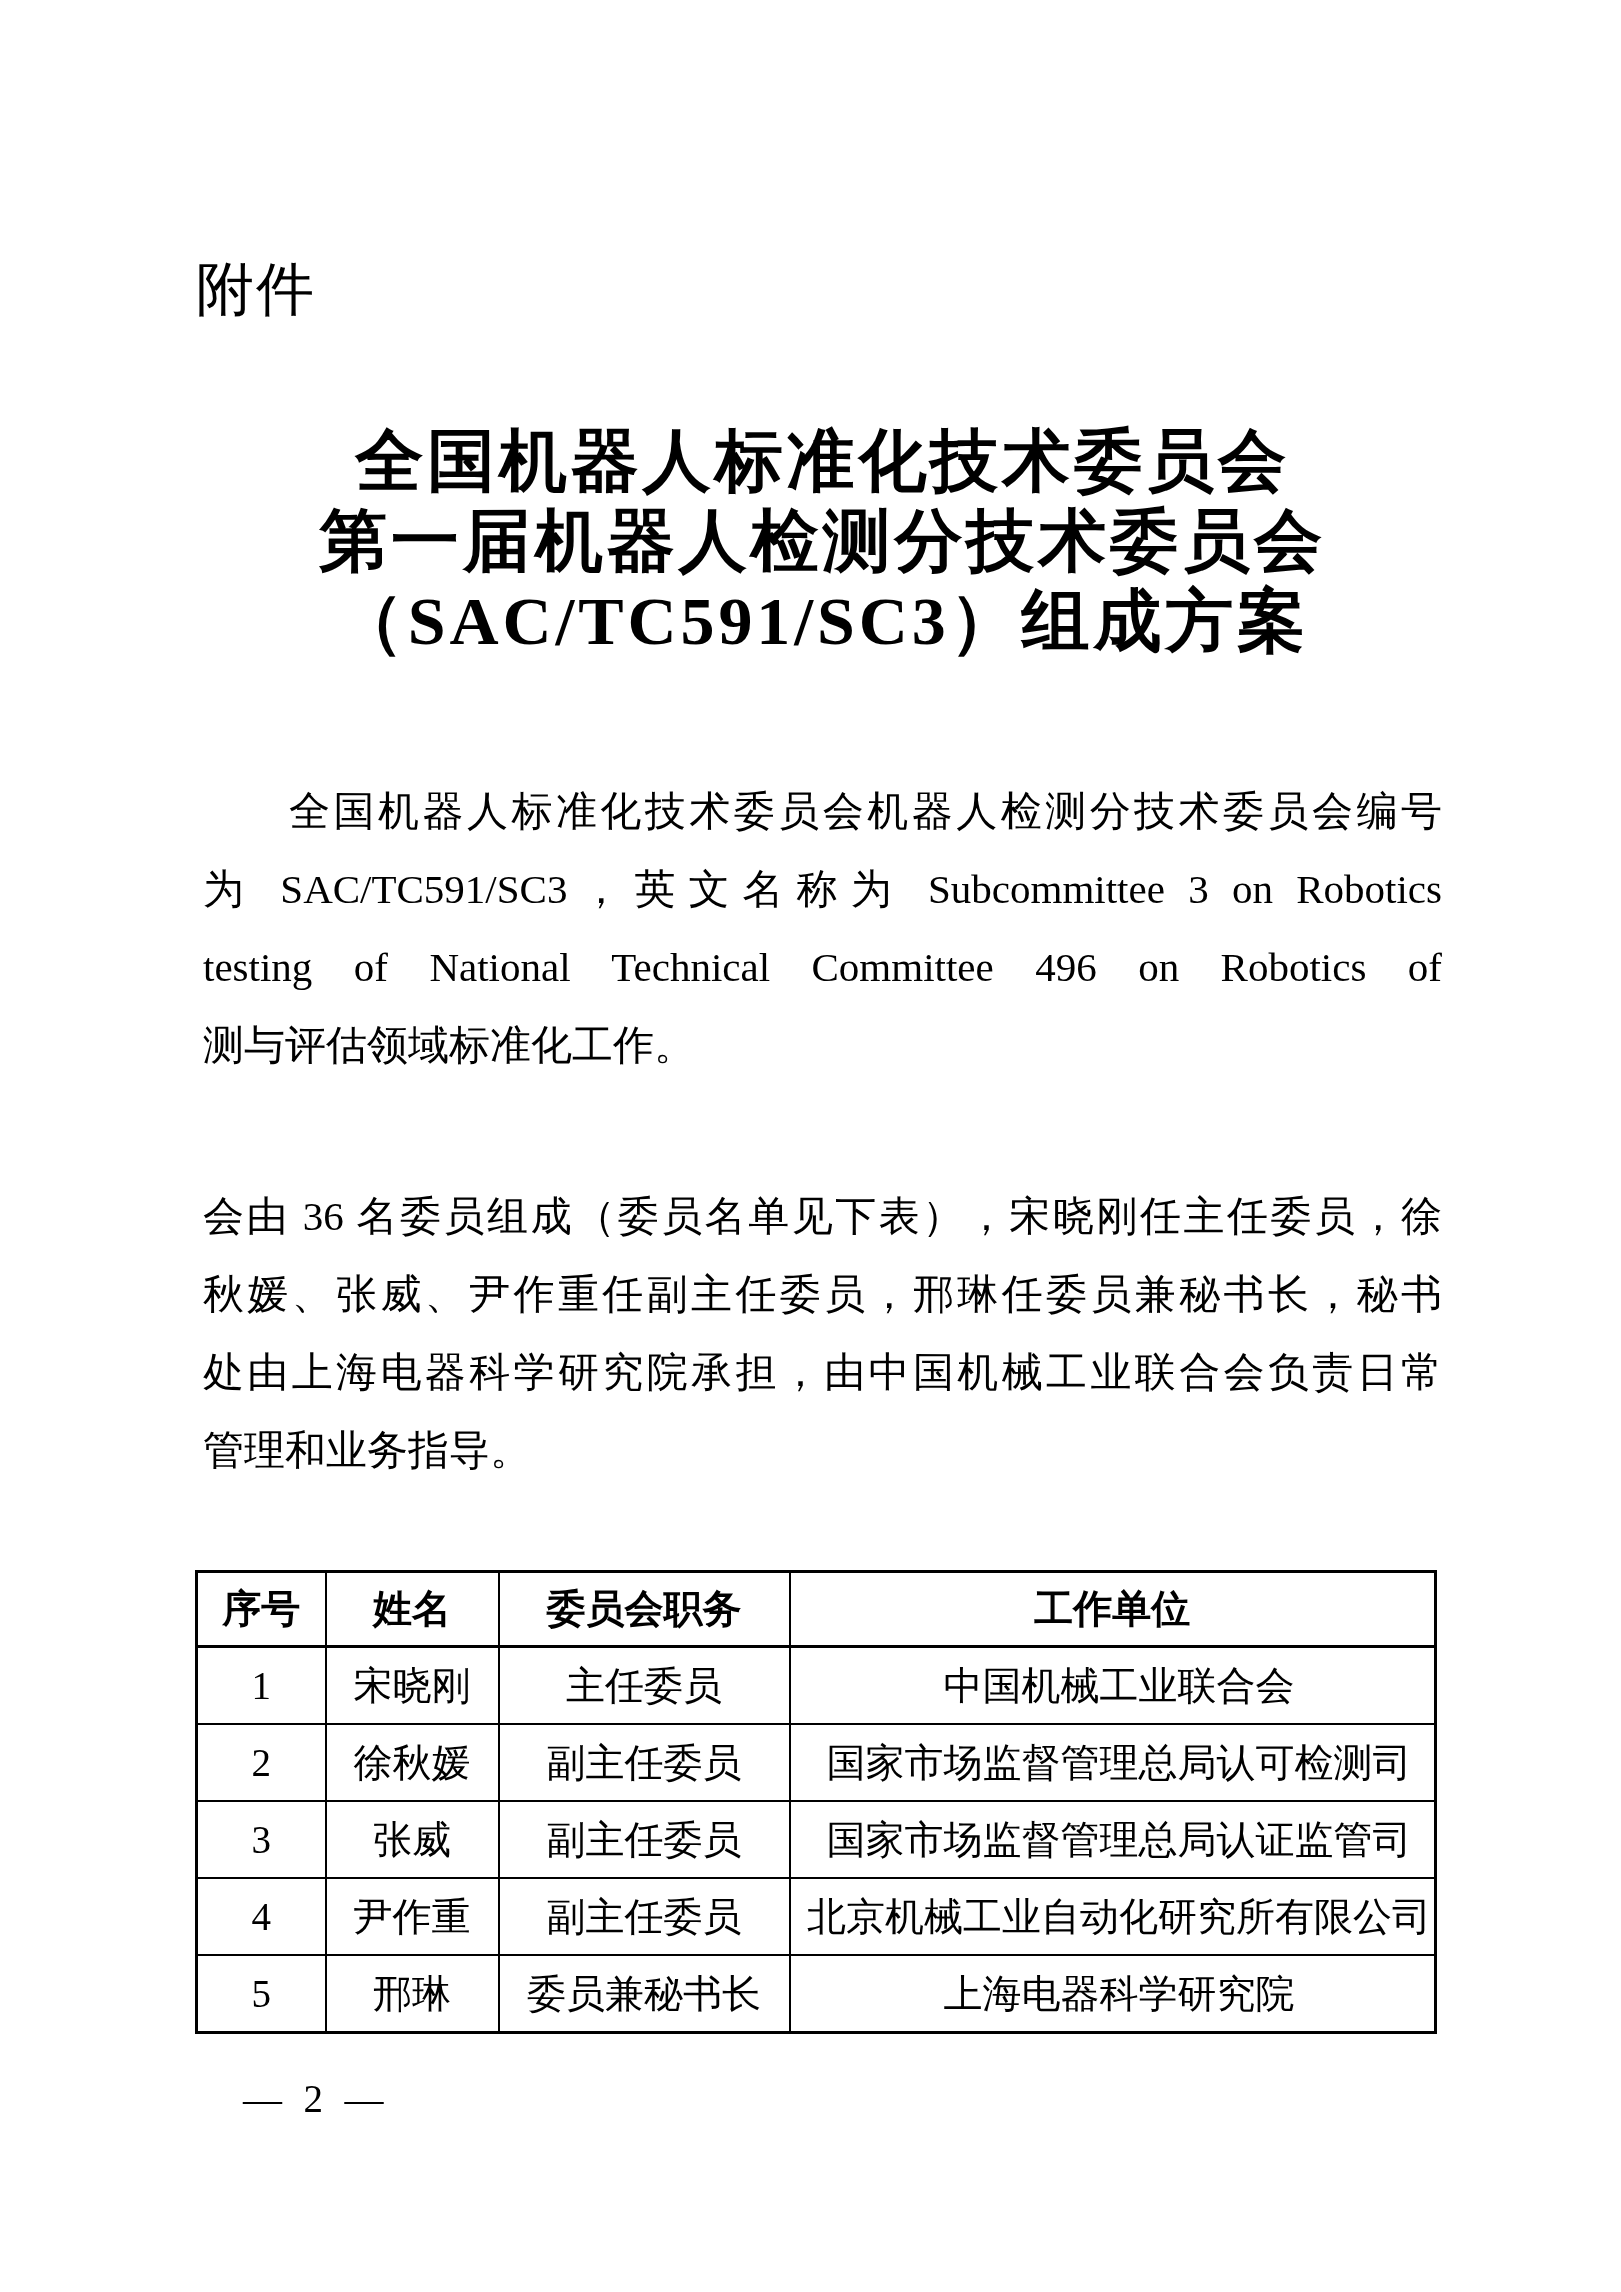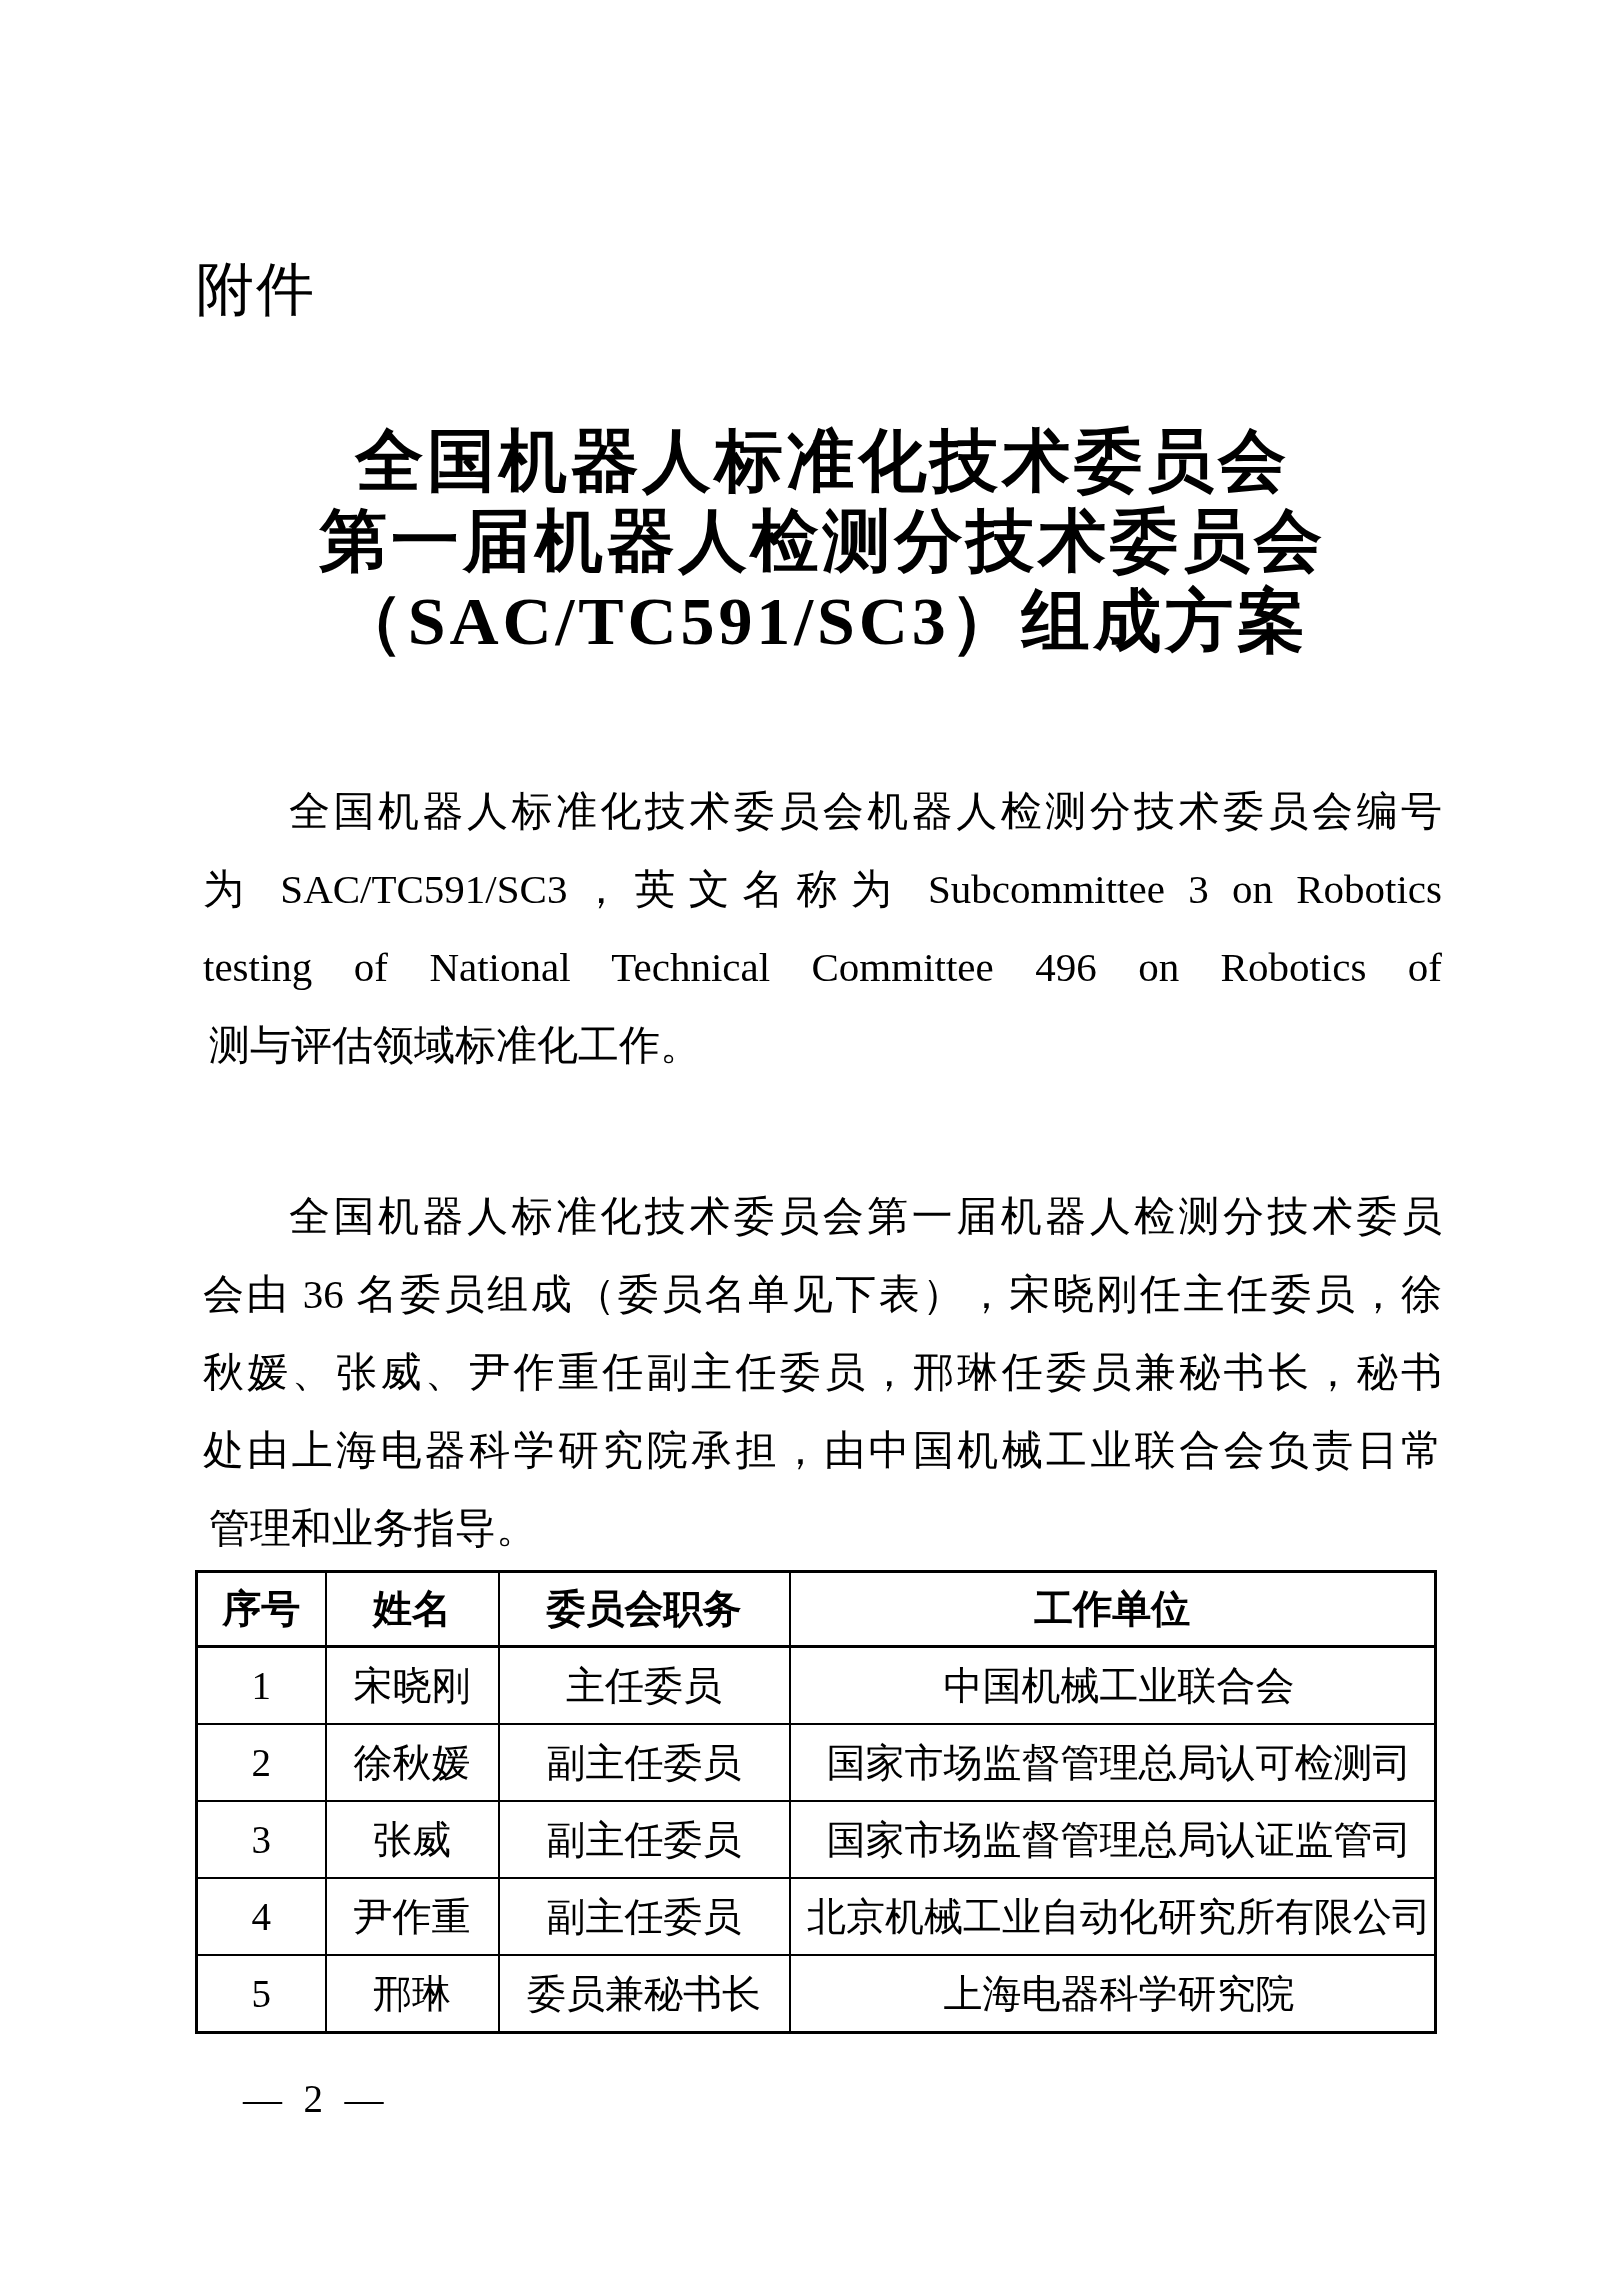--- a/index.html
+++ b/index.html
@@ -40,21 +40,21 @@
     line-height: 78px;
   }
   .para .line {
     text-align: justify;
     text-align-last: justify;
     text-justify: inter-character;
     height: 78px;
     overflow: hidden;
   }
   .para .line.first { text-indent: 86px; }
-  .para .line.last { text-align-last: left; margin-left: 6px; }
+  .para .line.last { text-align-last: left; }
   #paragraph-1 { top: 772px; }
   #paragraph-2 { top: 1177px; }
   .committee-table {
     position: absolute;
     left: 195px;
     top: 1570px;
     width: 1239px;
     border-collapse: collapse;
     table-layout: fixed;
     border: 3.9px solid #000000;
@@ -104,21 +104,20 @@
   </div>
 
   <div class="para" id="paragraph-1">
     <div class="line first">全国机器人标准化技术委员会机器人检测分技术委员会编号</div>
     <div class="line">为 SAC/TC591/SC3，英文名称为 Subcommittee 3 on Robotics</div>
     <div class="line">testing of National Technical Committee 496 on Robotics of</div>
     <div class="line last">测与评估领域标准化工作。</div>
   </div>
 
   <div class="para" id="paragraph-2">
-    <div class="line first">全国机器人标准化技术委员会第一届机器人检测分技术委员</div>
     <div class="line">会由 36 名委员组成（委员名单见下表），宋晓刚任主任委员，徐</div>
     <div class="line">秋媛、张威、尹作重任副主任委员，邢琳任委员兼秘书长，秘书</div>
     <div class="line">处由上海电器科学研究院承担，由中国机械工业联合会负责日常</div>
     <div class="line last">管理和业务指导。</div>
   </div>
 
   <table class="committee-table">
     <colgroup>
       <col style="width:129px">
       <col style="width:173px">

